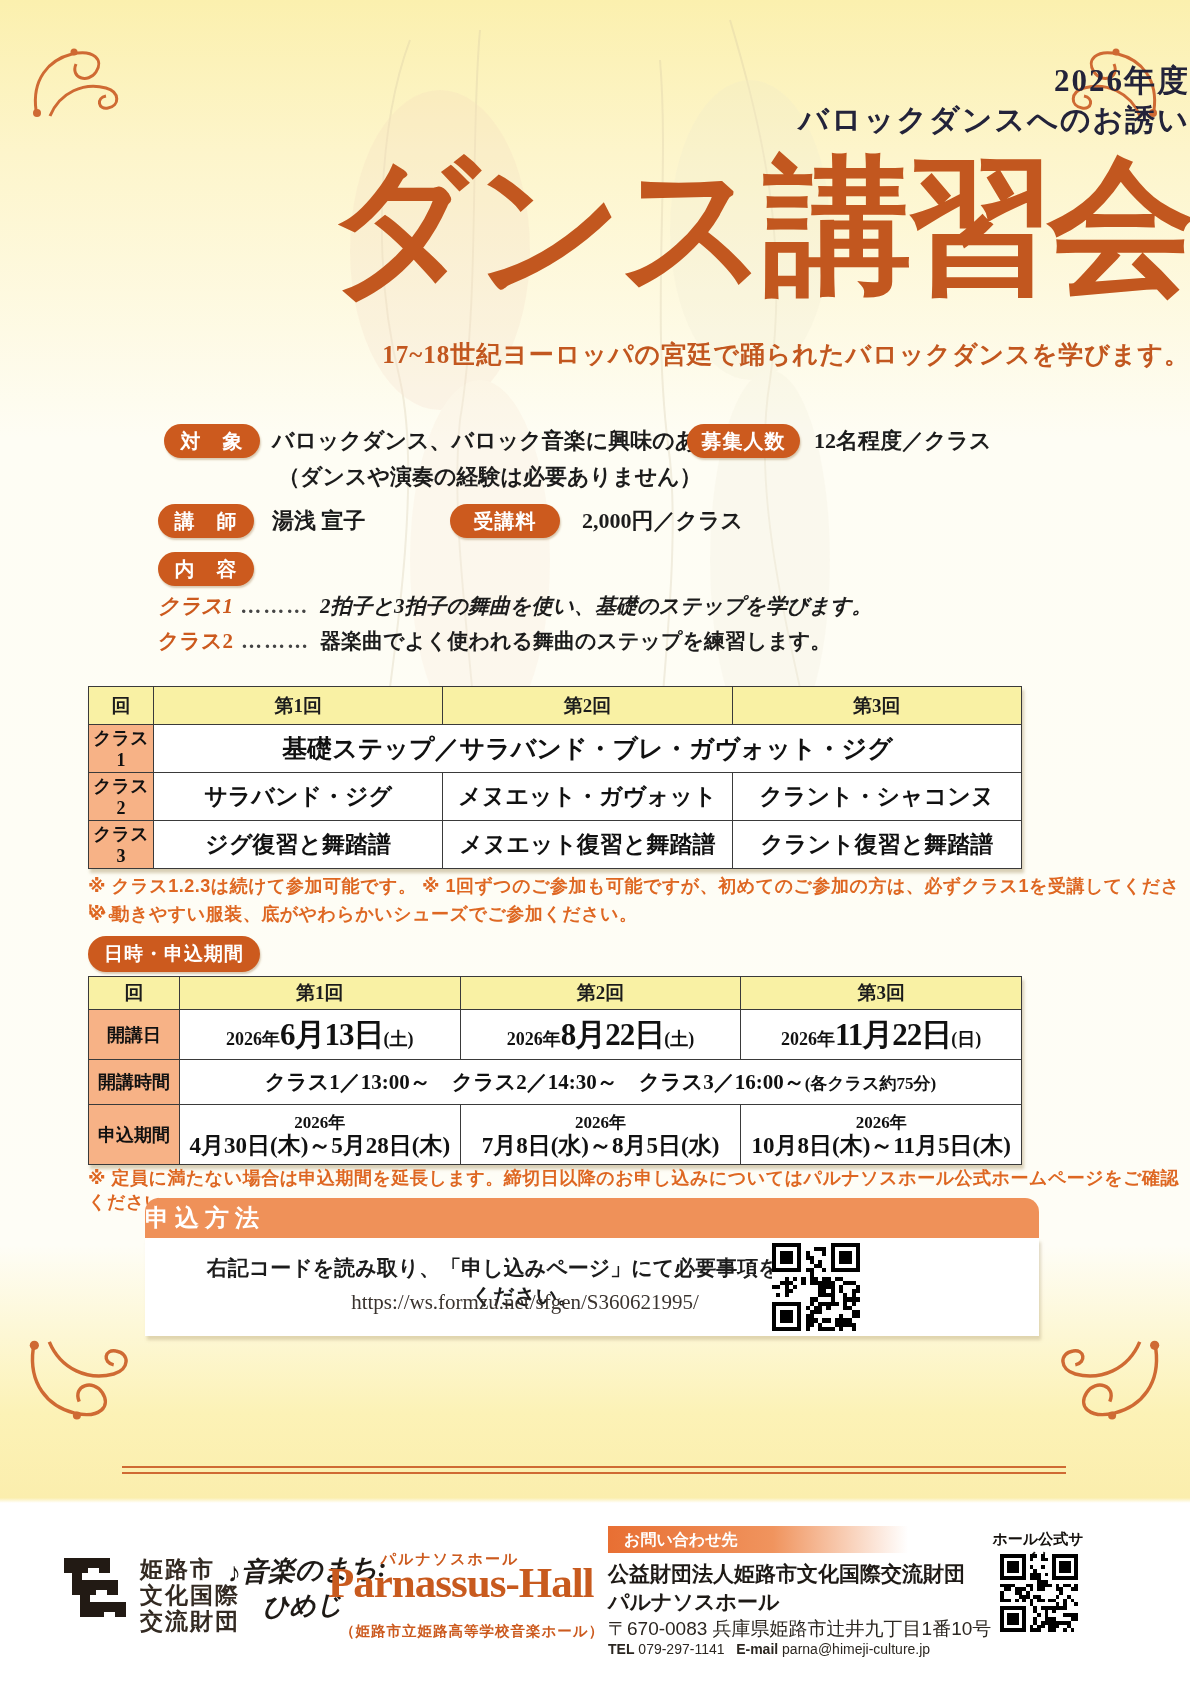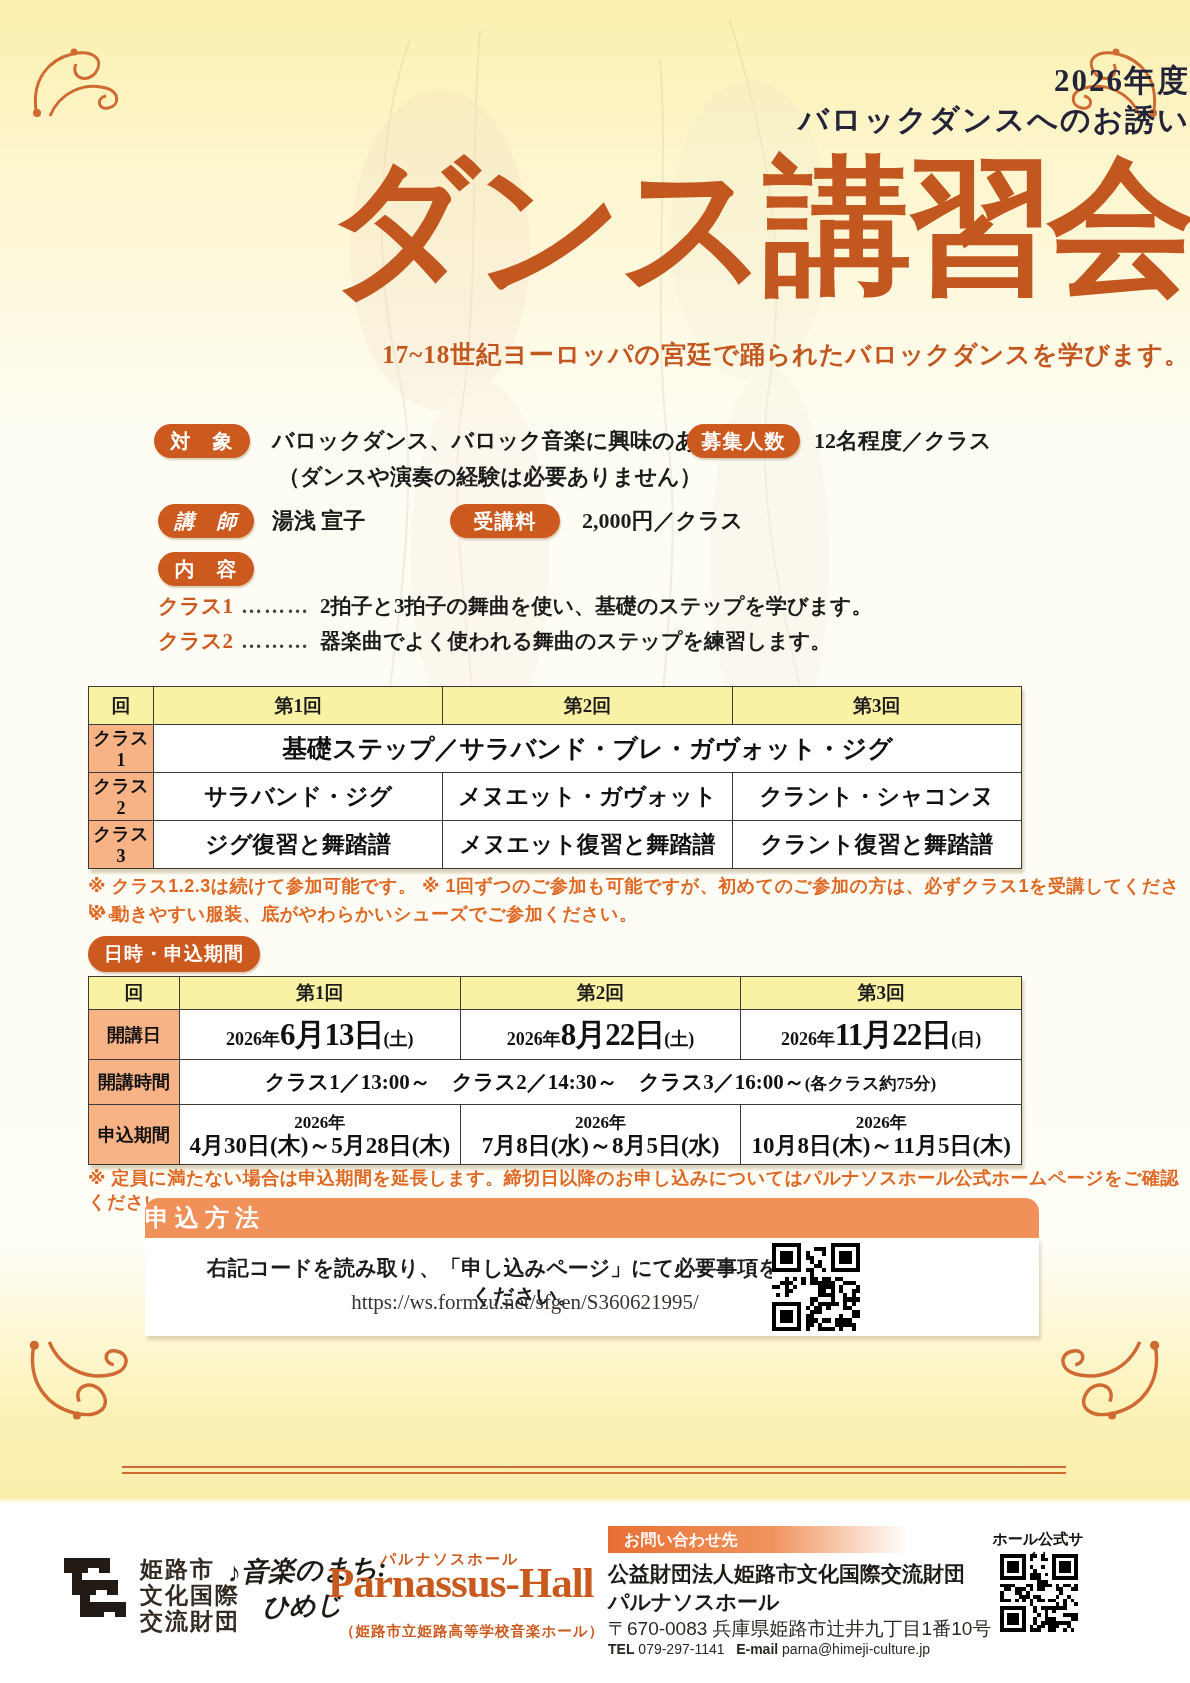--- a/index.html
+++ b/index.html
@@ -144,34 +144,34 @@
     </g>
     <circle cx="9" cy="89" r="4" fill="#cf6a33"></circle>
     <circle cx="46" cy="28" r="3.5" fill="#cf6a33"></circle>
   </svg>
 
   <div class="abs ctr year-line">2026年度</div>
   <div class="abs ctr big-title">ダンス講習会</div>
   <div class="abs ctr invite-line">バロックダンスへのお誘い</div>
   <div class="abs ctr subtitle">17~18世紀ヨーロッパの宮廷で踊られたバロックダンスを学びます。</div>
 
-  <div class="badge" style="left:154px;top:424px;width:96px;">対　象</div>
+  <div class="badge" style="left:164px;top:424px;width:96px;">対　象</div>
   <div class="info-text" style="left:272px;top:424px;">バロックダンス、バロック音楽に興味のある方</div>
   <div class="badge" style="left:687px;top:424px;width:113px;">募集人数</div>
   <div class="info-text" style="left:814px;top:424px;">12名程度／クラス</div>
   <div class="info-text" style="left:278px;top:460px;">（ダンスや演奏の経験は必要ありません）</div>
 
-  <div class="badge" style="left:158px;top:504px;width:96px;font-style:italic;">講　師</div>
+  <div class="badge" style="left:158px;top:504px;width:96px;">講　師</div>
   <div class="info-text" style="left:272px;top:504px;">湯浅 宣子</div>
   <div class="badge" style="left:450px;top:504px;width:110px;">受講料</div>
   <div class="info-text" style="left:582px;top:504px;">2,000円／クラス</div>
 
   <div class="badge" style="left:158px;top:552px;width:96px;">内　容</div>
 
-  <div class="class-line" style="left:158px;top:592px;">
+  <div class="class-line" style="left:158px;top:592px;font-style:italic;">
     <span class="class-name">クラス1</span><span class="class-dots">………</span><span>2拍子と3拍子の舞曲を使い、基礎のステップを学びます。</span>
   </div>
   <div class="class-line" style="left:158px;top:627px;">
     <span class="class-name">クラス2</span><span class="class-dots">………</span><span>器楽曲でよく使われる舞曲のステップを練習します。</span>
   </div>
 
   <table class="t1">
     <tbody>
         <tr class="th-row">
       <th class="c0">回</th>

